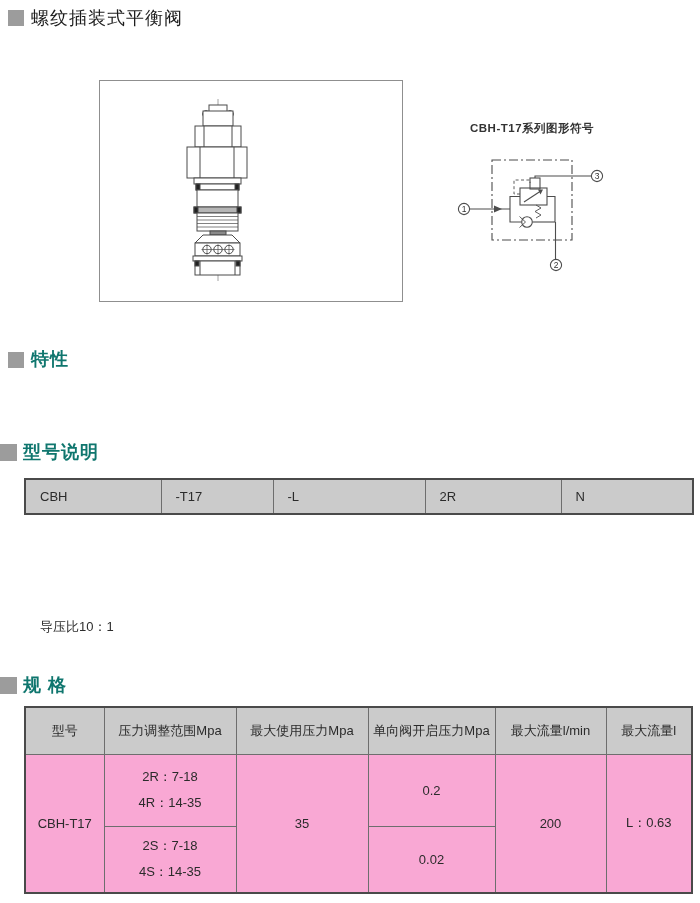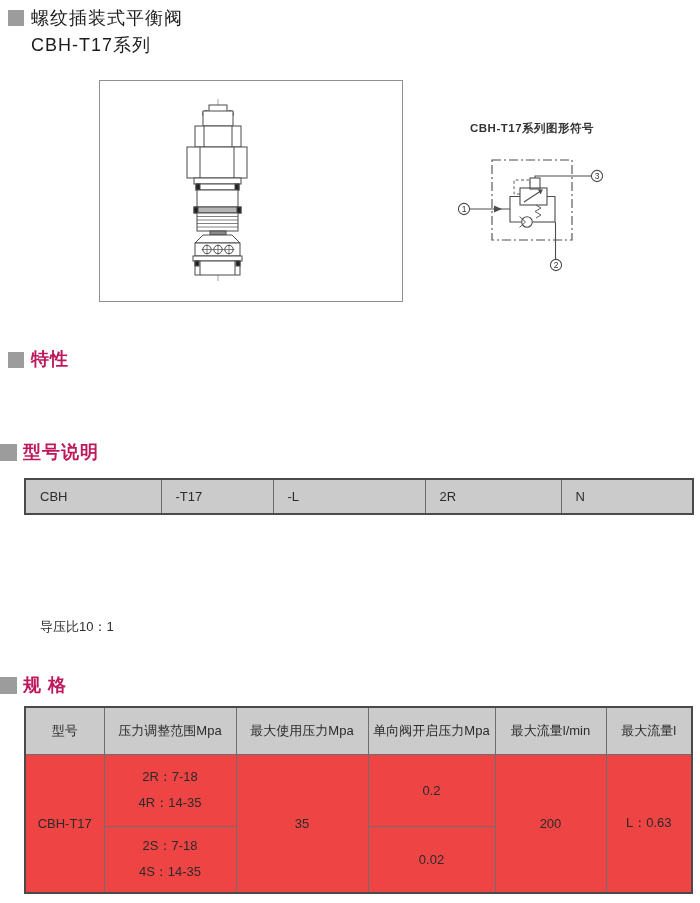--- a/index.html
+++ b/index.html
@@ -1,48 +1,47 @@
 <!DOCTYPE html>
 <html><head>
 <meta charset="utf-8">
 <style>
   html,body{margin:0;padding:0;background:#fff;}
   body{font-family:"Liberation Sans","DejaVu Sans",sans-serif;color:#222;}
   .page{position:relative;width:700px;height:903px;background:#ffffff;overflow:hidden;}
 
   .sq{position:absolute;width:16px;height:16px;background:#9c9c9c;}
   .h-main{position:absolute;font-size:18px;font-weight:400;color:#1c1c1c;letter-spacing:1px;}
-  .h-sec{position:absolute;font-size:18px;font-weight:700;color:#be185d;letter-spacing:1px;}
+  .h-sec{position:absolute;font-size:18px;font-weight:700;color:#0f766e;letter-spacing:1px;}
 
   .draw-box{position:absolute;left:99px;top:80px;width:304px;height:222px;border:1px solid #8f8f8f;box-sizing:border-box;}
 
   .symbol-caption{position:absolute;left:470px;top:121px;font-size:11.5px;font-weight:600;color:#333;letter-spacing:0.5px;}
   .symbol-svg{position:absolute;left:430px;top:110px;}
 
   .feature-body{position:absolute;left:34px;top:383px;font-size:13px;color:#2d2d2d;letter-spacing:0.5px;}
 
   table{border-collapse:collapse;table-layout:fixed;}
-  .tbl{position:absolute;left:24px;background:#ef4444;}
+  .tbl{position:absolute;left:24px;background:#f9a8d4;}
   .tbl td{border:1px solid #6e6e6e;font-size:13px;color:#2b2b2b;box-sizing:border-box;}
   .tbl{border:2px solid #4a4a4a;}
   .tbl .hdr td{background:#cbcbcb;}
   .model-tbl td{text-align:left;padding-left:14px;}
   .model-tbl .desc td{vertical-align:top;padding-top:11px;line-height:27px;}
   .spec-tbl td{text-align:center;padding:0;}
   .note{position:absolute;left:40px;top:618px;font-size:13px;color:#2d2d2d;}
   .two-line div{line-height:26px;}
 </style>
 </head>
 <body>
 
 <div class="page">
 
   <div class="sq" style="left:8px;top:10px;"></div>
   <div class="h-main" style="left:31px;top:6px;">螺纹插装式平衡阀</div>
-  <div class="h-main" style="left:31px;top:33px;">CBH-T17系列</div>
 
   <div class="draw-box">
     <svg width="302" height="220" viewBox="0 0 302 220">
       <g stroke="#4a4a4a" stroke-width="1" fill="#ffffff">
 
         <line x1="118" y1="18" x2="118" y2="202" stroke="#8a8a8a" stroke-width="0.8" stroke-dasharray="11 3 2 3" fill="none"></line>
 
         <rect x="109" y="24" width="18" height="7"></rect>
         <circle cx="106" cy="33" r="3.4"></circle>
         <circle cx="130" cy="33" r="3.4"></circle>

